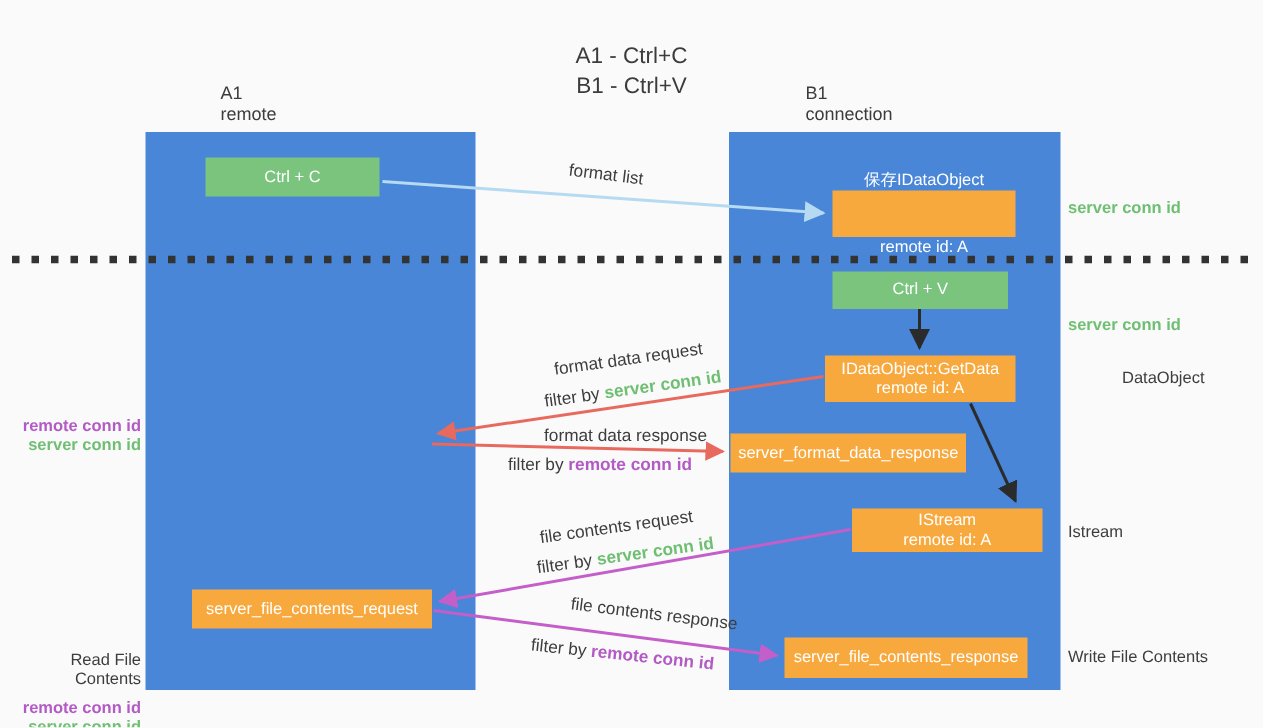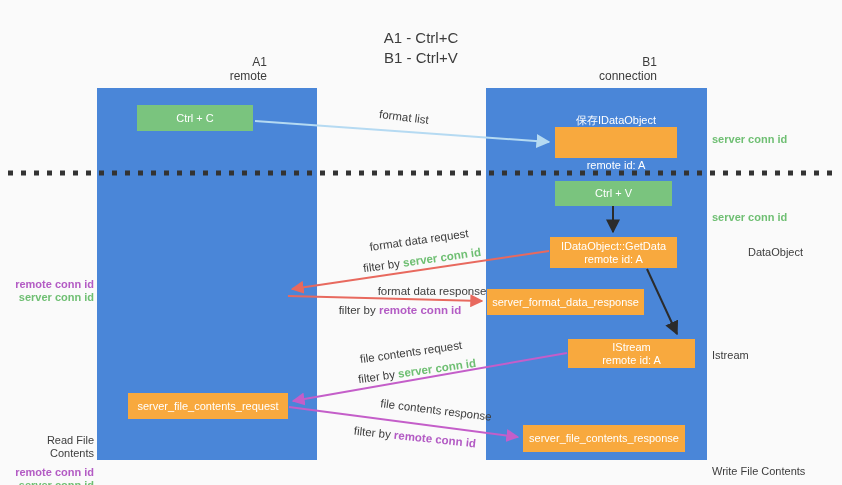--- a/index.html
+++ b/index.html
@@ -8,21 +8,21 @@
     position:relative; width:842px; height:485px;
     background:#fafafa; overflow:hidden;
     font-family:"Liberation Sans", sans-serif; color:#3d3d3d;
   }
   .title {
     position:absolute; left:301px; top:28px; width:240px;
     text-align:center; font-size:15px; line-height:20px; color:#3c3c3c;
   }
   .col-header {
     position:absolute; top:55px; width:120px;
-    text-align:right; font-size:12px; line-height:14px; color:#3c3c3c;
+    text-align:left; font-size:12px; line-height:14px; color:#3c3c3c;
   }
   .column { position:absolute; top:88px; height:372px; background:#4a86d8; }
   .column.left  { left:97px;  width:220px; }
   .column.right { left:486px; width:221px; }
   .arrows { position:absolute; left:0; top:0; width:842px; height:485px; pointer-events:none; }
   .node {
     position:absolute; display:flex; flex-direction:column;
     align-items:center; justify-content:center;
     color:#fff; font-size:11px; line-height:13px; text-align:center;
     white-space:nowrap;
@@ -130,21 +130,21 @@
   <div class="node orange" style="left:523px; top:425px; width:162px; height:27px;">
     <div>server_file_contents_response</div>
   </div>
 
   <div class="mid-label" style="left:404px; top:117px; --r:7deg;">format list</div>
 
   <div class="mid-label" style="left:419px; top:240px; --r:-8deg;">format data request</div>
 
   <div class="mid-label" style="left:422px; top:260px; --r:-8deg;"><span class="blk">filter by </span><span class="g">server conn id</span></div>
 
-  <div class="mid-label" style="left:417px; top:291px;margin-left:15px; --r:0deg;">format data response</div>
+  <div class="mid-label" style="left:417px; top:291px; --r:0deg;">format data response</div>
 
   <div class="mid-label" style="left:400px; top:310px; --r:0deg;"><span class="blk">filter by </span><span class="p">remote conn id</span></div>
 
   <div class="mid-label" style="left:411px; top:352px; --r:-8deg;">file contents request</div>
 
   <div class="mid-label" style="left:417px; top:371px; --r:-8deg;"><span class="blk">filter by </span><span class="g">server conn id</span></div>
 
   <div class="mid-label" style="left:436px; top:410px; --r:7deg;">file contents response</div>
 
   <div class="mid-label" style="left:415px; top:437px; --r:6deg;"><span class="blk">filter by </span><span class="p">remote conn id</span></div>
@@ -161,15 +161,15 @@
   </div>
 
   <div class="side-label g" style="left:712px; top:133px;">server conn id</div>
 
   <div class="side-label g" style="left:712px; top:211px;">server conn id</div>
 
   <div class="side-label" style="left:712px; top:246px;padding-left:36px;">DataObject</div>
 
   <div class="side-label" style="left:712px; top:349px;">Istream</div>
 
-  <div class="side-label" style="left:712px; top:432px;margin-top:33px;">Write File Contents</div>
+  <div class="side-label" style="left:712px; top:432px;">Write File Contents</div>
 
 </div>
 
 </body></html>

